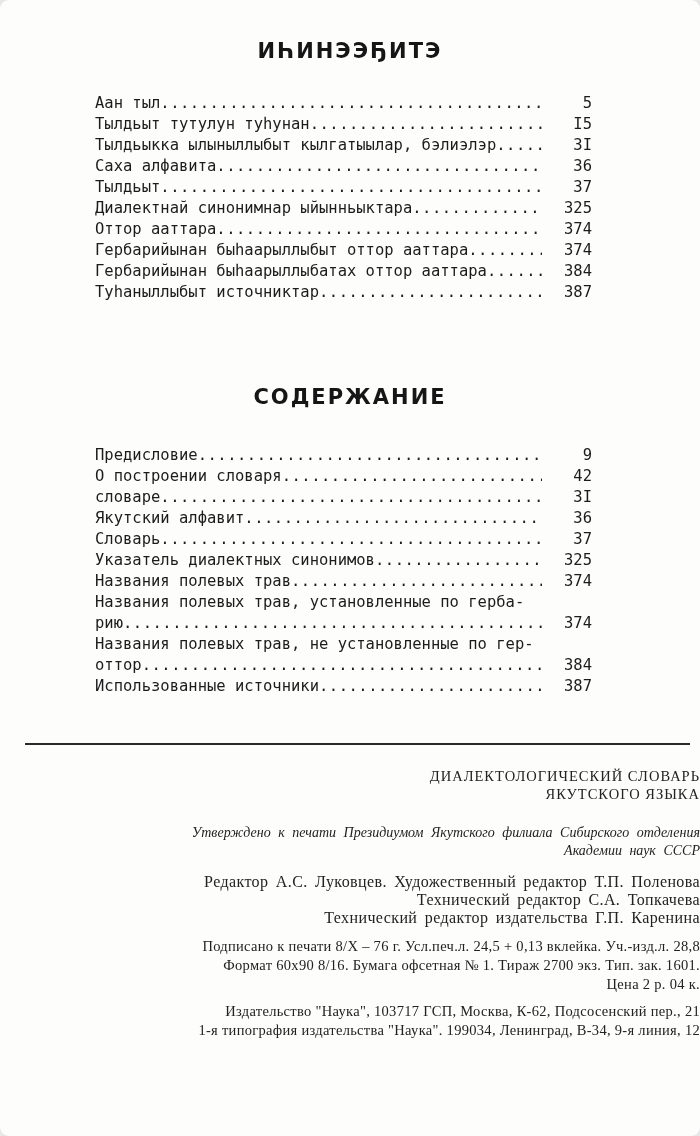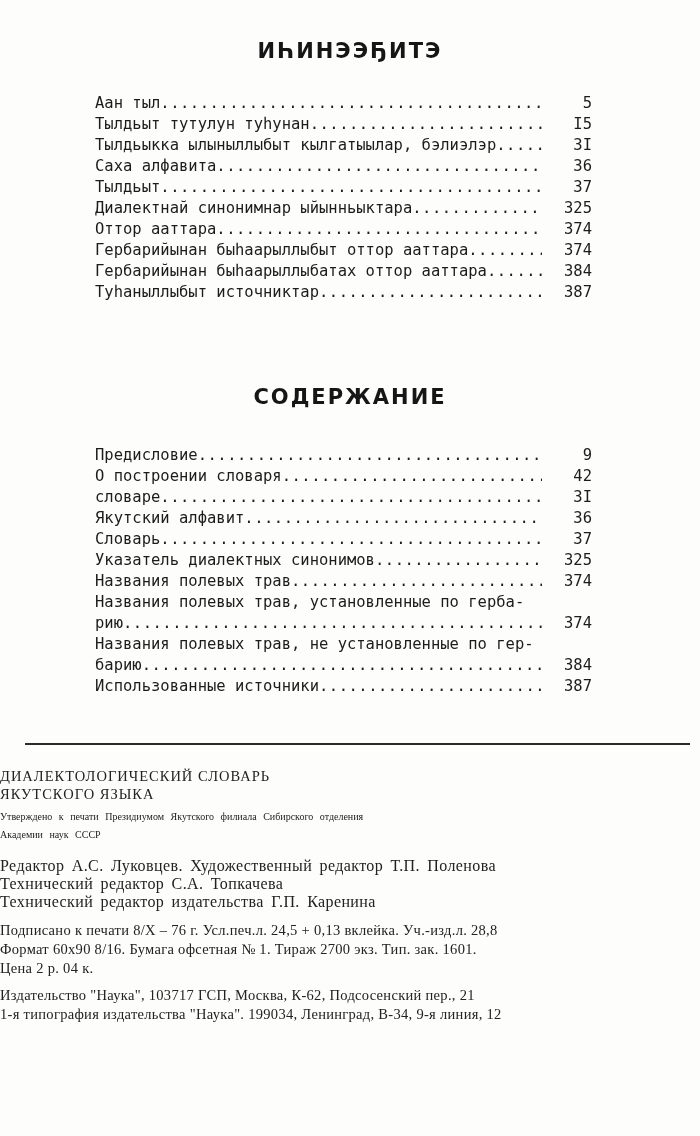--- a/index.html
+++ b/index.html
@@ -9,20 +9,21 @@
   }
   .page {
     position: relative;
     width: 700px;
     height: 1136px;
     margin: 0 auto;
     background: #fdfdfc;
     color: #1c1c1c;
     overflow: hidden;
     font-family: "DejaVu Sans Mono", "DejaVu Sans", monospace;
+    border-radius: 9px;
   }
   .toc-heading {
     margin: 0;
     padding-top: 0;
     text-align: center;
     font-family: "DejaVu Sans", sans-serif;
     font-weight: bold;
     font-size: 21px;
     line-height: 26px;
     letter-spacing: 2px;
@@ -60,33 +61,34 @@
   }
   .rule {
     margin-top: 45px;
     margin-left: 25px;
     width: 665px;
     height: 2px;
     background: #2a2a2a;
   }
   .colophon {
     margin-top: 22px;
-    text-align: left;
+    text-align: right;
     font-family: "Liberation Serif", "DejaVu Serif", serif;
     color: #222;
   }
   .colophon div { line-height: 18px; }
   .book-title {
     font-size: 14.5px;
     letter-spacing: 1px;
   }
   .approval {
-    margin-top: 5px;
-    font-size: 10px;
+    margin-top: 21px;
+    font-size: 14px;
     word-spacing: 4px;
+    font-style: italic;
   }
   .editors {
     margin-top: 13px;
     font-size: 16px;
     word-spacing: 3px;
     letter-spacing: 0.4px;
   }
   .print-info {
     margin-top: 10px;
     font-size: 14.5px;
@@ -205,21 +207,21 @@
       <div class="toc-row">
         <span class="toc-text">рию</span>
         <span class="leader">......................................................................................................................................................</span>
         <span class="toc-page">374</span>
       </div>
       <div class="toc-row">
         <span class="toc-text">Названия полевых трав, не установленные по гер-</span>
         <span class="toc-page"></span>
       </div>
       <div class="toc-row">
-        <span class="toc-text">барию</span>
+        <span class="toc-text">оттор</span>
         <span class="leader">......................................................................................................................................................</span>
         <span class="toc-page">384</span>
       </div>
       <div class="toc-row">
         <span class="toc-text">Использованные источники</span>
         <span class="leader">......................................................................................................................................................</span>
         <span class="toc-page">387</span>
       </div>
     </div>
 

